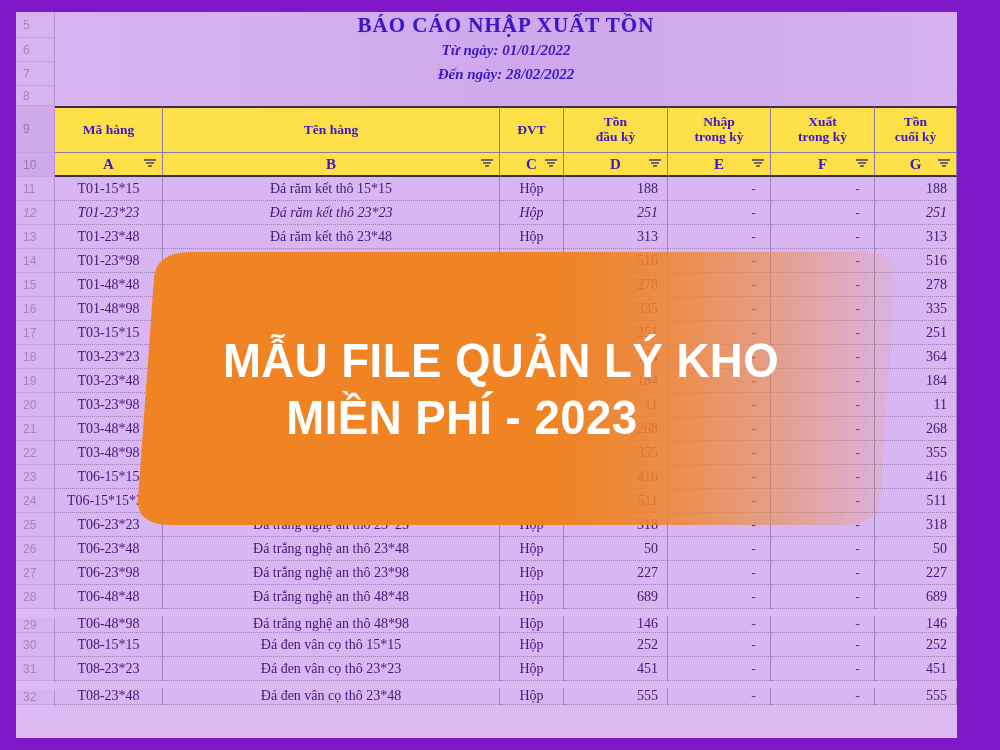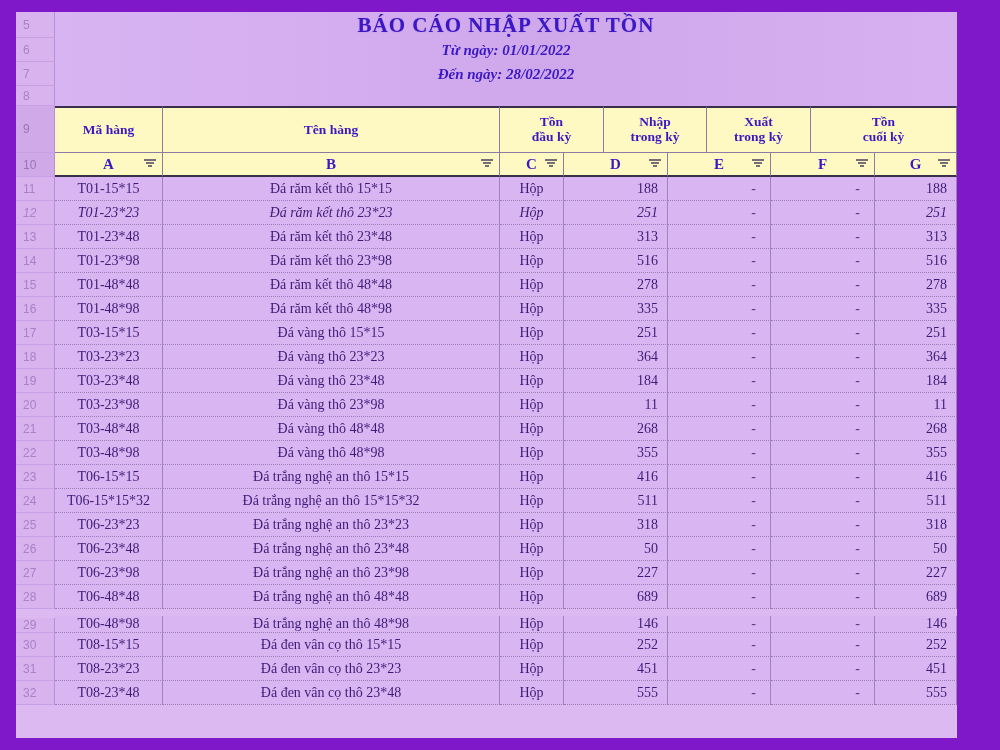--- a/index.html
+++ b/index.html
@@ -62,21 +62,21 @@
 
   
   .hrow1 .cells, .hrow2 .cells { background:#c3b3d5; }
   .hcell {
     display:flex; align-items:center; justify-content:center;
     text-align:center;
     color:#3b18c4; font-weight:bold;
     border-right:1px solid #8c7ba3;
     border-bottom:1px solid #8c7ba3;
     font-size:13.5px; line-height:1.08;
-    background:#fef9c3;
+    background:#fde047;
   }
   .hrow1 .hcell { border-top:2px solid #3a2f4a; }
   .hrow2 .hcell {
     font-size:15px; position:relative; border-bottom:2px solid #3a2f4a;
   }
   .hrow2 .hcell .fl {
     position:absolute; right:6px; top:50%; transform:translateY(-50%);
     width:13px; height:10px; opacity:.75;
   }
   .fl i { display:block; background:#4a4060; margin:0 auto 1.5px; height:1.5px; }
@@ -163,20 +163,21 @@
       <div class="row bannerrow" style="height:20px">
         <div class="gutter">8</div>
         <div class="cells"></div>
       </div>
 
       <div class="row hrow1" style="height:47px">
         <div class="gutter hdr">9</div>
         <div class="cells">
           <div class="hcell w-code">Mã hàng</div>
           <div class="hcell w-name">Tên hàng</div>
+          <div class="hcell w-unit">ĐVT</div>
           <div class="hcell w-d">
             <div>
               <div>Tồn</div>
               <div>đầu kỳ</div>
             </div>
           </div>
           <div class="hcell w-e">
             <div>
               <div>Nhập</div>
               <div>trong kỳ</div>
@@ -505,31 +506,49 @@
             <div class="cells">
               <div class="dcell w-code c-code">T08-23*23</div>
               <div class="dcell w-name c-name">Đá đen vân cọ thô 23*23</div>
               <div class="dcell w-unit c-unit">Hộp</div>
               <div class="dcell w-d c-num">451</div>
               <div class="dcell w-e c-dash">-</div>
               <div class="dcell w-f c-dash">-</div>
               <div class="dcell w-g c-num">451</div>
             </div>
           </div>
-          <div class="row drow" style="height: 24px;">
+          <div class="row drow" style="height: 24px; align-items: flex-end;">
             <div class="gutter">32</div>
             <div class="cells">
               <div class="dcell w-code c-code">T08-23*48</div>
               <div class="dcell w-name c-name">Đá đen vân cọ thô 23*48</div>
               <div class="dcell w-unit c-unit">Hộp</div>
               <div class="dcell w-d c-num">555</div>
               <div class="dcell w-e c-dash">-</div>
               <div class="dcell w-f c-dash">-</div>
               <div class="dcell w-g c-num">555</div>
             </div>
           </div>
         </div>
 
     </div>
   </div>
 
+  <div id="overlay">
+    <svg viewBox="0 0 780 273" preserveAspectRatio="none">
+      <defs>
+        <linearGradient id="ofade" x1="0" y1="0" x2="1" y2="0">
+          <stop offset="0%" stop-color="#f08324" stop-opacity="1"></stop>
+          <stop offset="55%" stop-color="#f08324" stop-opacity="1"></stop>
+          <stop offset="72%" stop-color="#ef8527" stop-opacity=".80"></stop>
+          <stop offset="88%" stop-color="#ee8a2e" stop-opacity=".42"></stop>
+          <stop offset="100%" stop-color="#ed8f36" stop-opacity=".08"></stop>
+        </linearGradient>
+      </defs>
+      <path d="M 36 26 Q 38 0 74 0 L 744 0 Q 780 0 778 26 L 762 247 Q 760 273 724 273 L 54 273 Q 18 273 20 247 Z" fill="url(#ofade)"></path>
+    </svg>
+    <div class="otext">
+      <div class="oline l1">MẪU FILE QUẢN LÝ KHO</div>
+      <div class="oline l2">MIỀN PHÍ - 2023</div>
+    </div>
+  </div>
 
 </div>
 
 </body></html>

